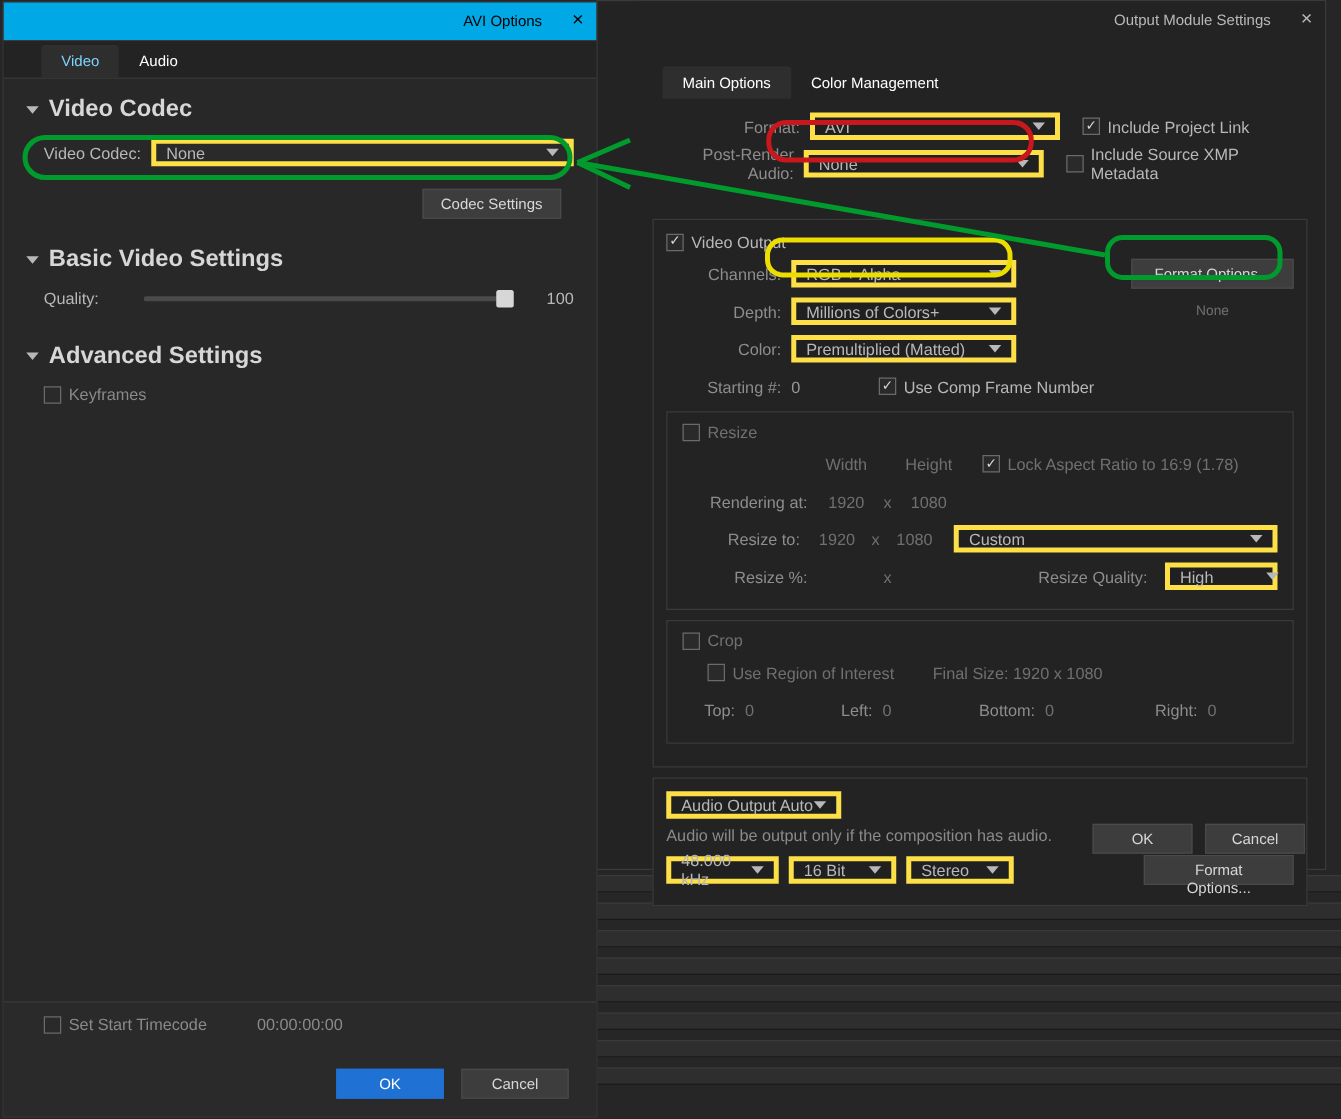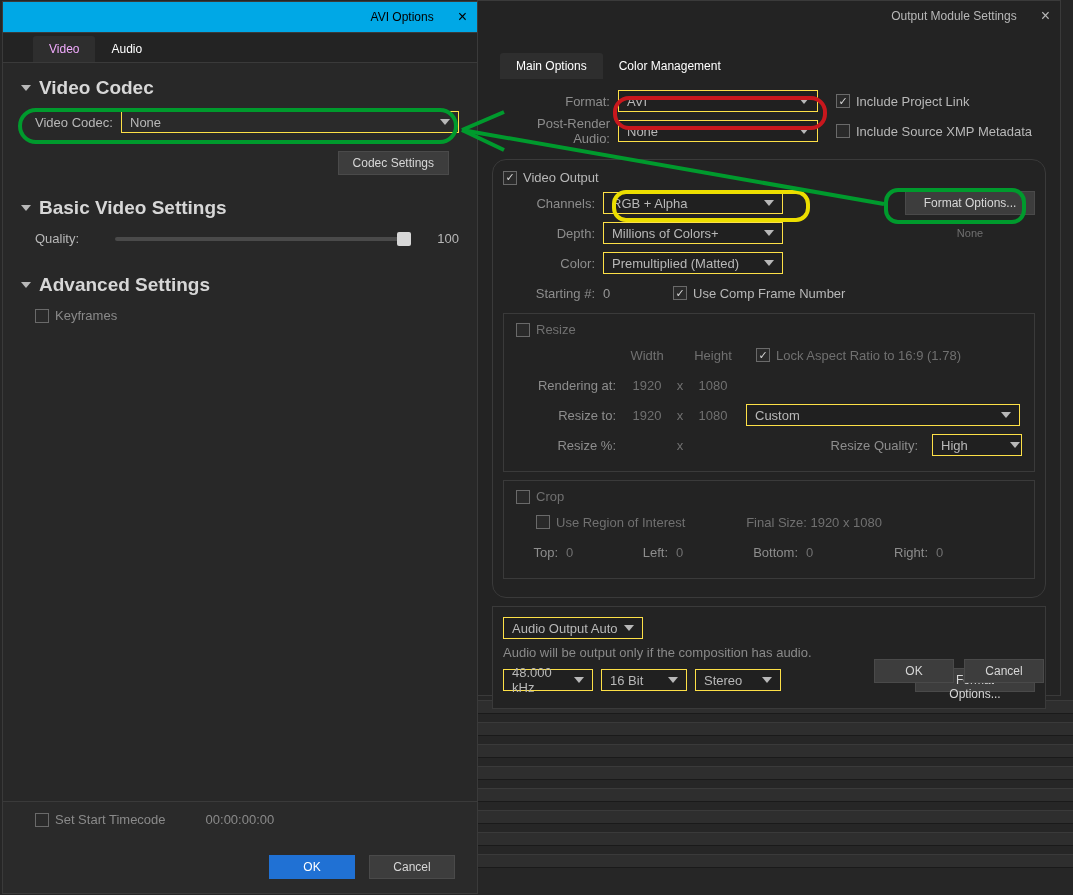--- a/index.html
+++ b/index.html
@@ -8,29 +8,29 @@
   .titlebar { height: 30px; display: flex; align-items: center; justify-content: flex-end; padding: 0 10px; background: #232323; gap: 24px; }
   .titlebar.active { background: #00a8e6; color: #000; }
   .titlebar-title { font-size: 12px; }
   .close-x { font-size: 16px; cursor: pointer; }
   .body-dark { background: #2a2a2a; border-top: 1px solid #3a3a3a; }
 
   
   .tabbar { display: flex; height: 30px; align-items: flex-end; padding-left: 8px; border-bottom: 1px solid #3a3a3a; background: #232323; }
   .tab { padding: 6px 16px; font-size: 12px; cursor: pointer; color: #ffffff; }
   .tab.active { background: #2e2e2e; border-top-left-radius:3px; border-top-right-radius:3px; }
-  .tab.blue { color: #f0abfc; }
+  .tab.blue { color: #7dd3fc; }
 
   
   .section-header { display:flex; align-items:center; padding: 8px 18px; font-weight:600; font-size:19px; color:#d7d7d7; cursor:pointer; }
   .section-header .tri { display:inline-block; margin-right:8px; }
   .tri-down { width:0; height:0; border-left:5px solid transparent; border-right:5px solid transparent; border-top:6px solid #b8b8b8; }
   .row { display:flex; align-items:center; padding: 4px 18px 4px 32px; }
   .label { color:#b8b8b8; font-size:13px; }
-  .select { display:flex; align-items:center; justify-content:space-between; background:#2a2a2a; padding:3px 8px; font-size:13px; color:#b8b8b8; border:1px solid #fde047; cursor:pointer; height:22px; }
+  .select { display:flex; align-items:center; justify-content:space-between; background:#2a2a2a; padding:3px 8px; font-size:13px; color:#b8b8b8; border:4px solid #fde047; cursor:pointer; height:22px; }
   .select-dark { background:#202020; }
   .chev { width:0; height:0; border-left:5px solid transparent; border-right:5px solid transparent; border-top:6px solid #b8b8b8; }
   .btn { background:#3d3d3d; color:#d7d7d7; padding:4px 14px; font-size:12px; border:1px solid #4a4a4a; cursor:pointer; text-align:center; display:inline-block; height:24px; line-height:14px; }
   .btn-primary { background:#2071d4; border-color:#2071d4; color:#fff; }
   .slider-track { height:4px; background:#4a4a4a; position:relative; border-radius:2px; }
   .slider-thumb { width:14px; height:14px; background:#d7d7d7; border-radius:2px; position:absolute; top:-5px; }
   .cb { width:14px; height:14px; border:1px solid #6a6a6a; background:#2a2a2a; display:inline-flex; align-items:center; justify-content:center; margin-right:6px; flex:0 0 14px; cursor:pointer; }
   .cb.checked::after { content:"✓"; font-size:11px; color:#d7d7d7; line-height:1; }
 
   
@@ -54,21 +54,21 @@
   <div class="bline"></div>
   <div class="bline"></div>
   <div class="bline"></div>
   <div class="bline"></div>
   <div class="bline"></div>
   <div class="bline"></div>
   <div class="bline"></div>
   <div class="bline"></div>
 </div>
 
-<div class="window" style="left:477px; top:0; width:584px; height:696px;">
+<div class="window" style="left:477px; top:0; width:584px; height:696px;padding-left:30px;">
   <div class="titlebar">
     <span class="titlebar-title">Output Module Settings</span>
     <span class="close-x">×</span>
   </div>
 
   <div class="tabbar" style="margin-top:18px; border-bottom:none; padding-left:22px;">
     <div class="tab active">Main Options</div>
     <div class="tab">Color Management</div>
   </div>
 
@@ -92,21 +92,21 @@
         <span class="chev"></span>
       </div>
       <div style="width:18px;"></div>
       <label style="display:flex;align-items:center;">
         <span class="cb"></span>
         <span>Include Source XMP Metadata</span>
       </label>
     </div>
   </div>
 
-  <div class="panel-box" style="margin-top:0;border-radius:14px;">
+  <div class="panel-box" style="margin-top:16px;">
     <label style="display:flex;align-items:center;margin-bottom:6px;">
       <span class="cb checked"></span>
       <span>Video Output</span>
     </label>
 
     <div class="form-row">
       <div class="form-label" style="width:100px;">Channels:</div>
       <div class="select select-dark" style="width:180px;">
         <span>RGB + Alpha</span>
         <span class="chev"></span>

